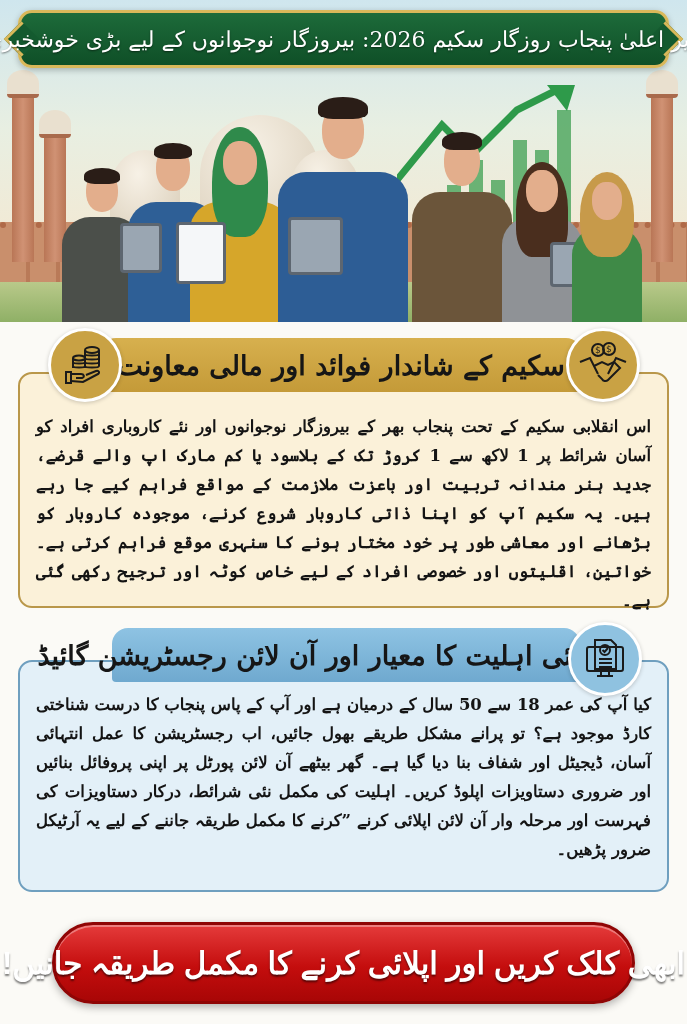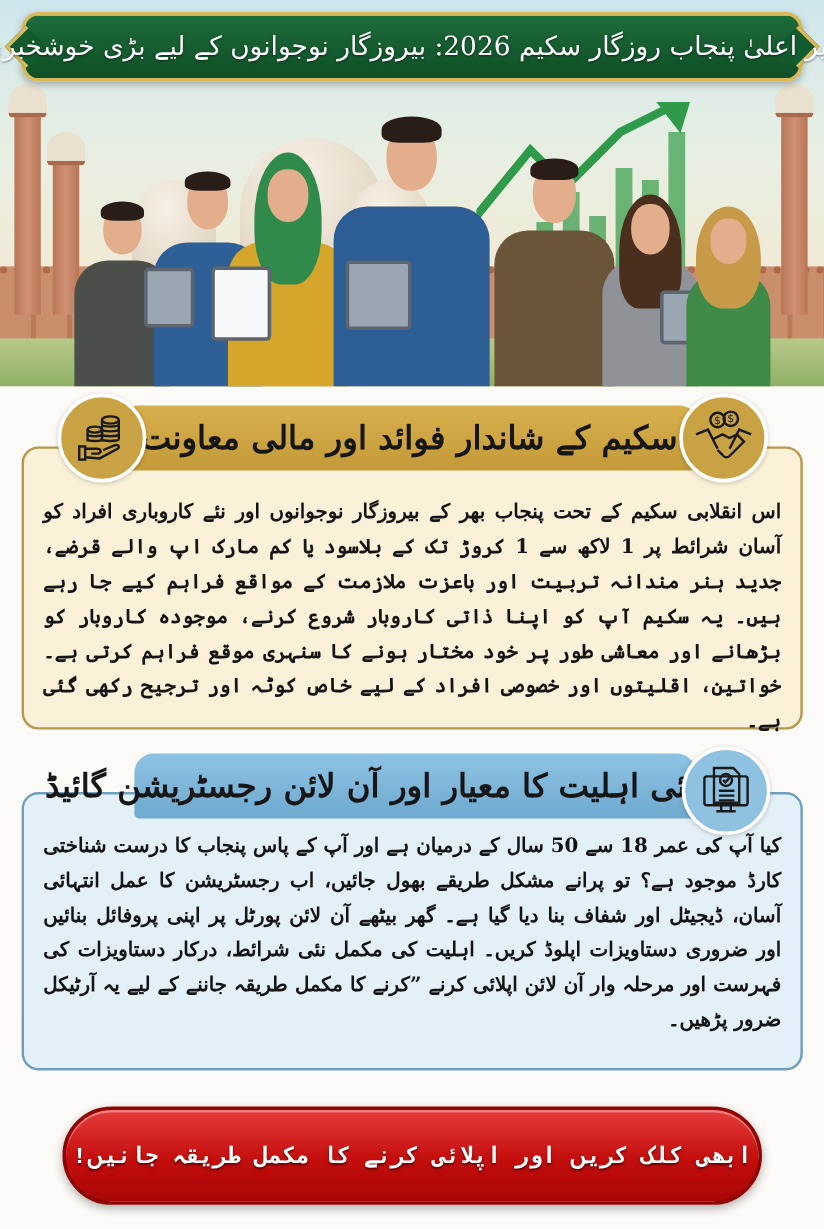--- a/index.html
+++ b/index.html
@@ -69,21 +69,21 @@
   .body-text { position: absolute; left: 16px; right: 16px; direction: rtl; text-align: justify;
     font-family: "DejaVu Serif", serif; font-weight: bold; font-size: 16.5px; line-height: 29px; color: #141414; }
   .card-gold .body-text { top: 38px; }
   .card-blue .body-text { top: 28px; }
 
   
   .cta { position: absolute; left: 52px; top: 922px; width: 583px; height: 82px; border-radius: 42px;
     background: linear-gradient(180deg, #e53b3b 0%, #c40d0d 55%, #a80606 100%);
     border: 3px solid #8f0505; box-shadow: 0 3px 8px rgba(0,0,0,.3), inset 0 2px 0 rgba(255,255,255,.35);
     display: flex; align-items: center; justify-content: center; cursor: pointer; }
-  .cta-text { color: #fff; font-family: Liberation Mono, monospace; font-weight: bold; font-size: 19px; direction: rtl; white-space: nowrap;
+  .cta-text { color: #fff; font-family: Liberation Sans, sans-serif; font-weight: bold; font-size: 31px; direction: rtl; white-space: nowrap;
     text-shadow: 0 2px 2px rgba(0,0,0,.5); }
 </style>
 </head>
 <body>
 
 <div class="hero">
   <div class="dome" style="left:200px; top:115px; width:120px; height:120px;"></div>
   <div class="dome" style="left:110px; top:150px; width:70px; height:80px;"></div>
   <div class="dome" style="left:290px; top:150px; width:70px; height:80px;"></div>
   <div class="fort-wall"></div>

